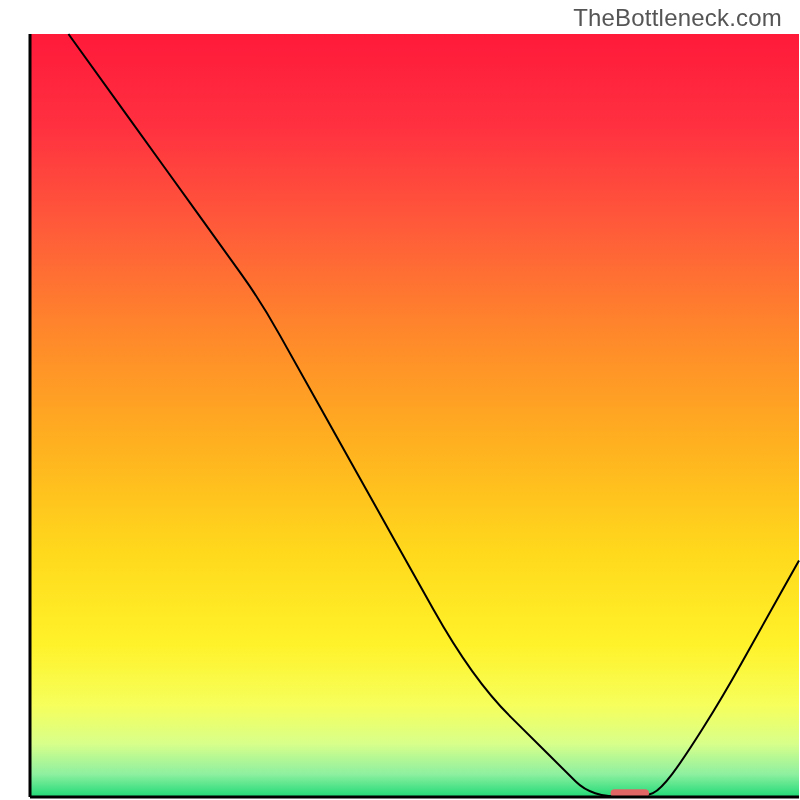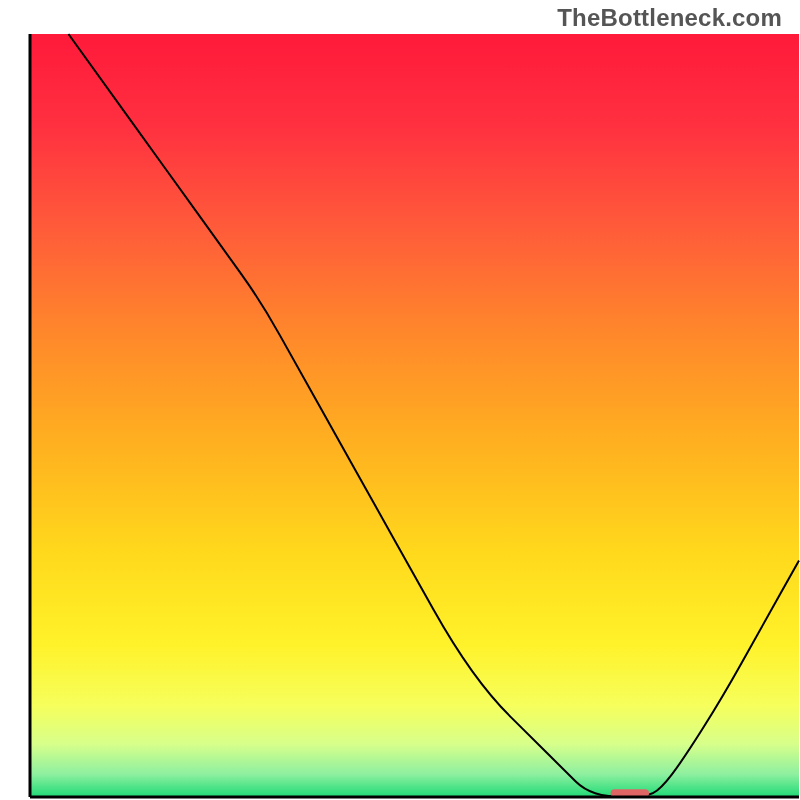--- a/index.html
+++ b/index.html
@@ -15,21 +15,21 @@
     position: relative;
     width: 800px;
     height: 800px;
   }
   .watermark {
     position: absolute;
     top: 4px;
     right: 18px;
     color: #555;
     font-size: 24px;
-    font-weight: 700;
+    font-weight: 400;
     letter-spacing: 0.2px;
     user-select: none;
   }
   svg {
     position: absolute;
     top: 0;
     left: 0;
   }
 </style>
 </head>

